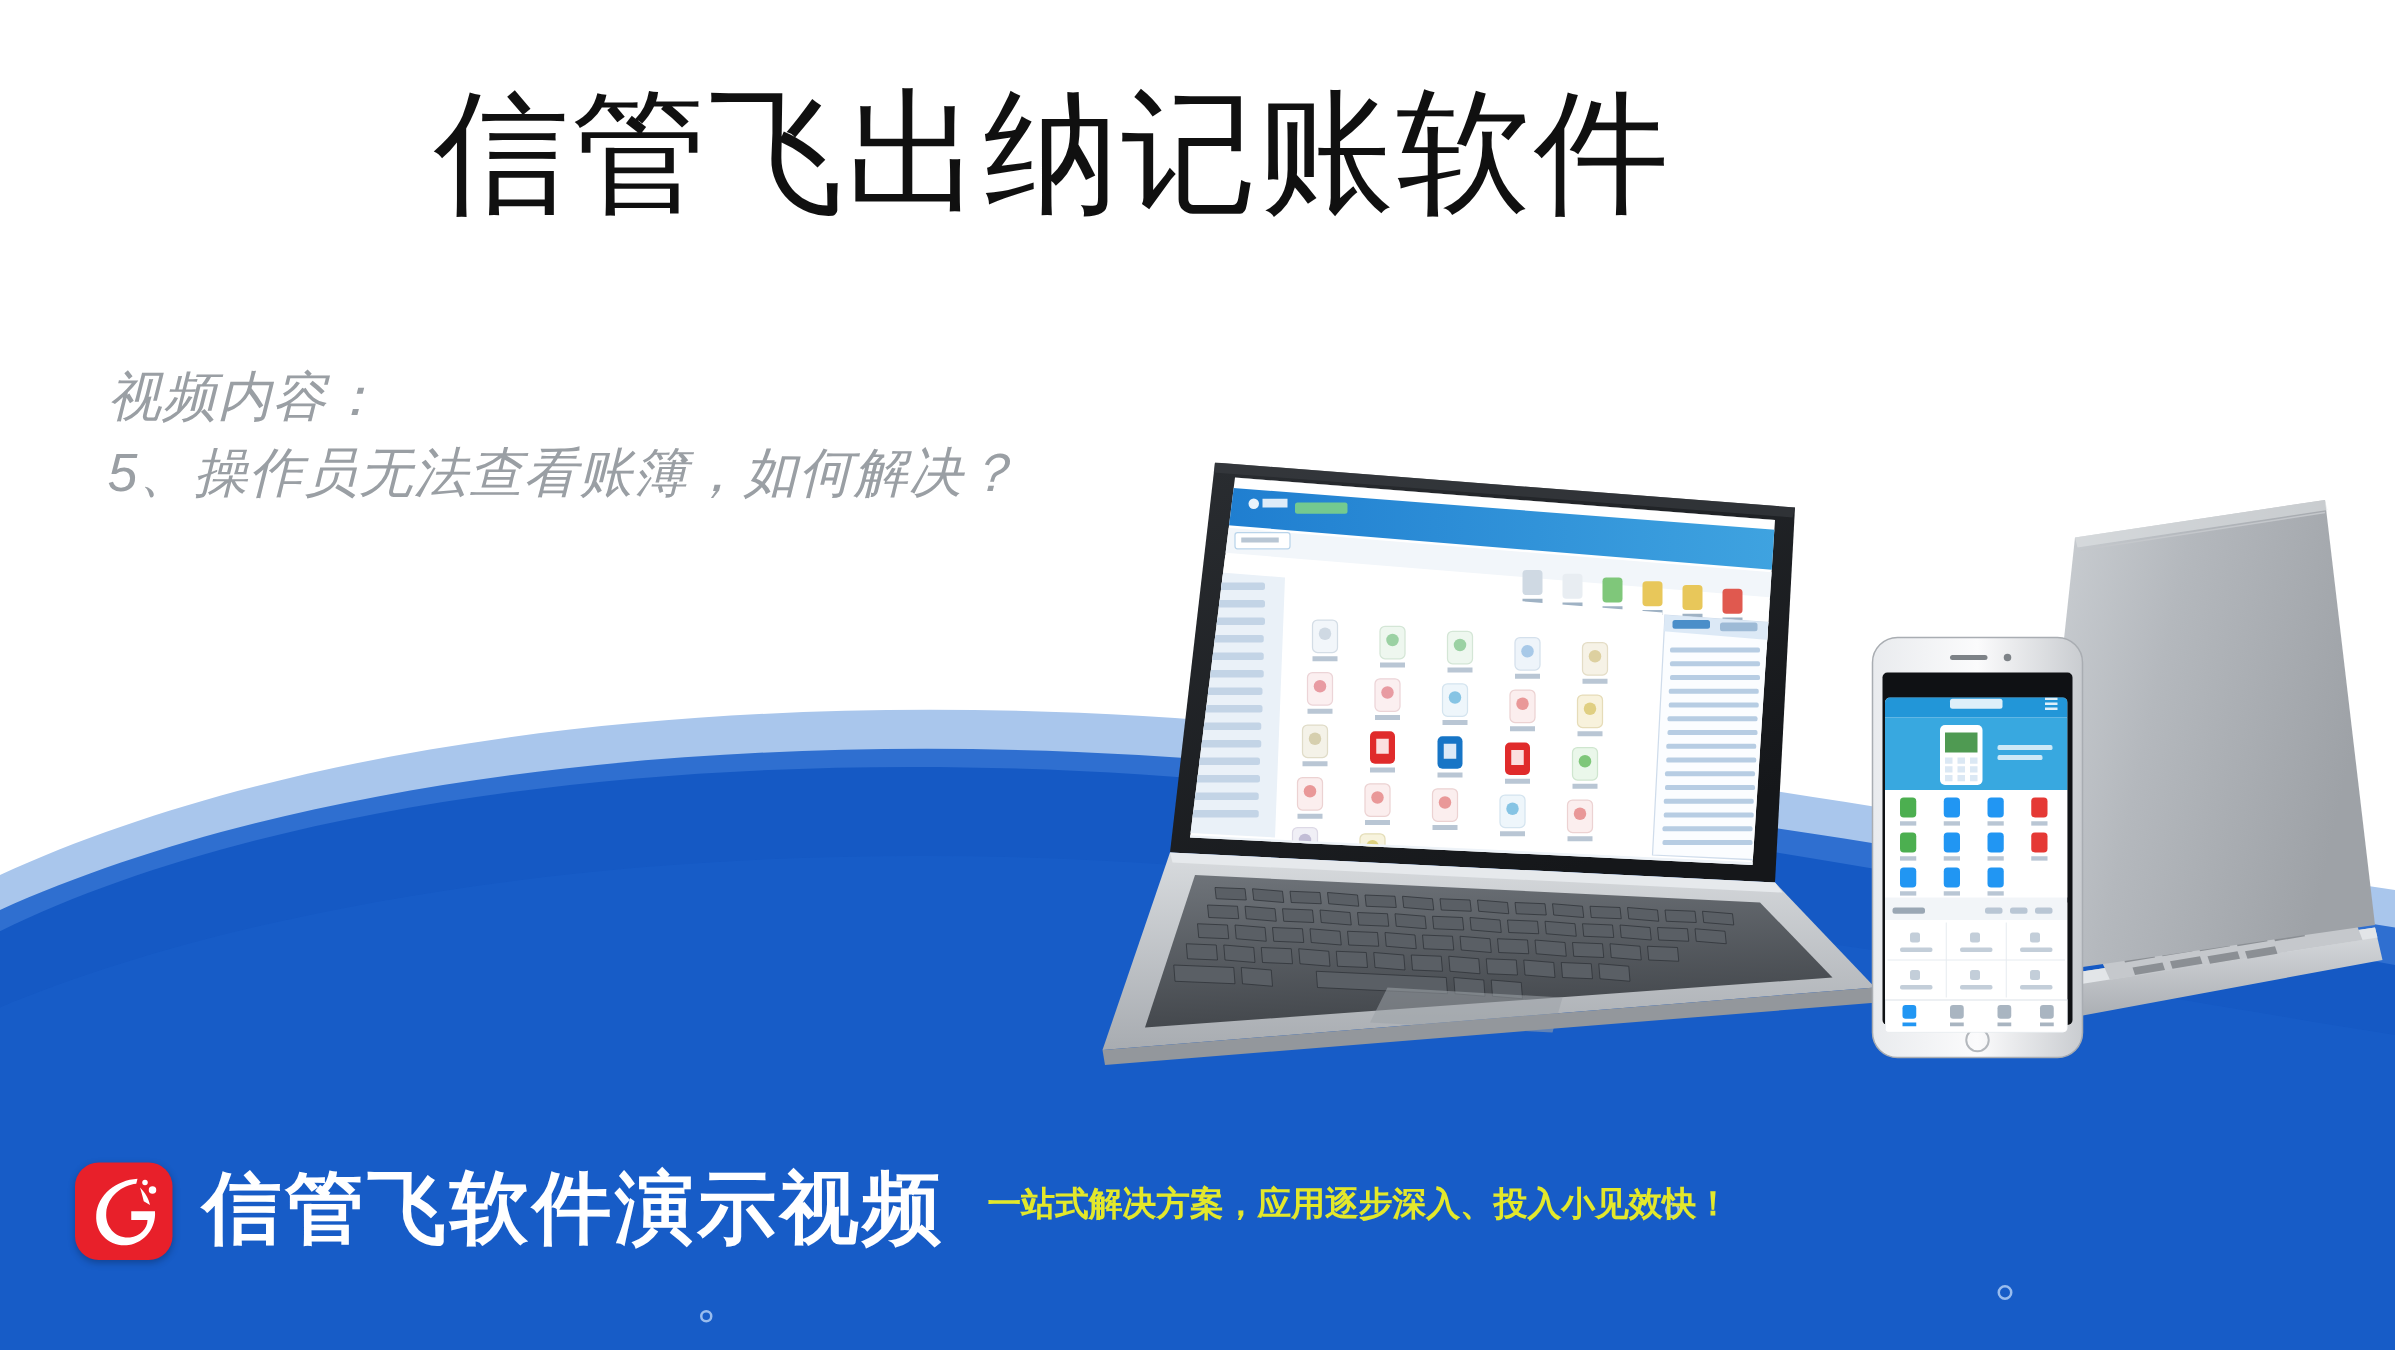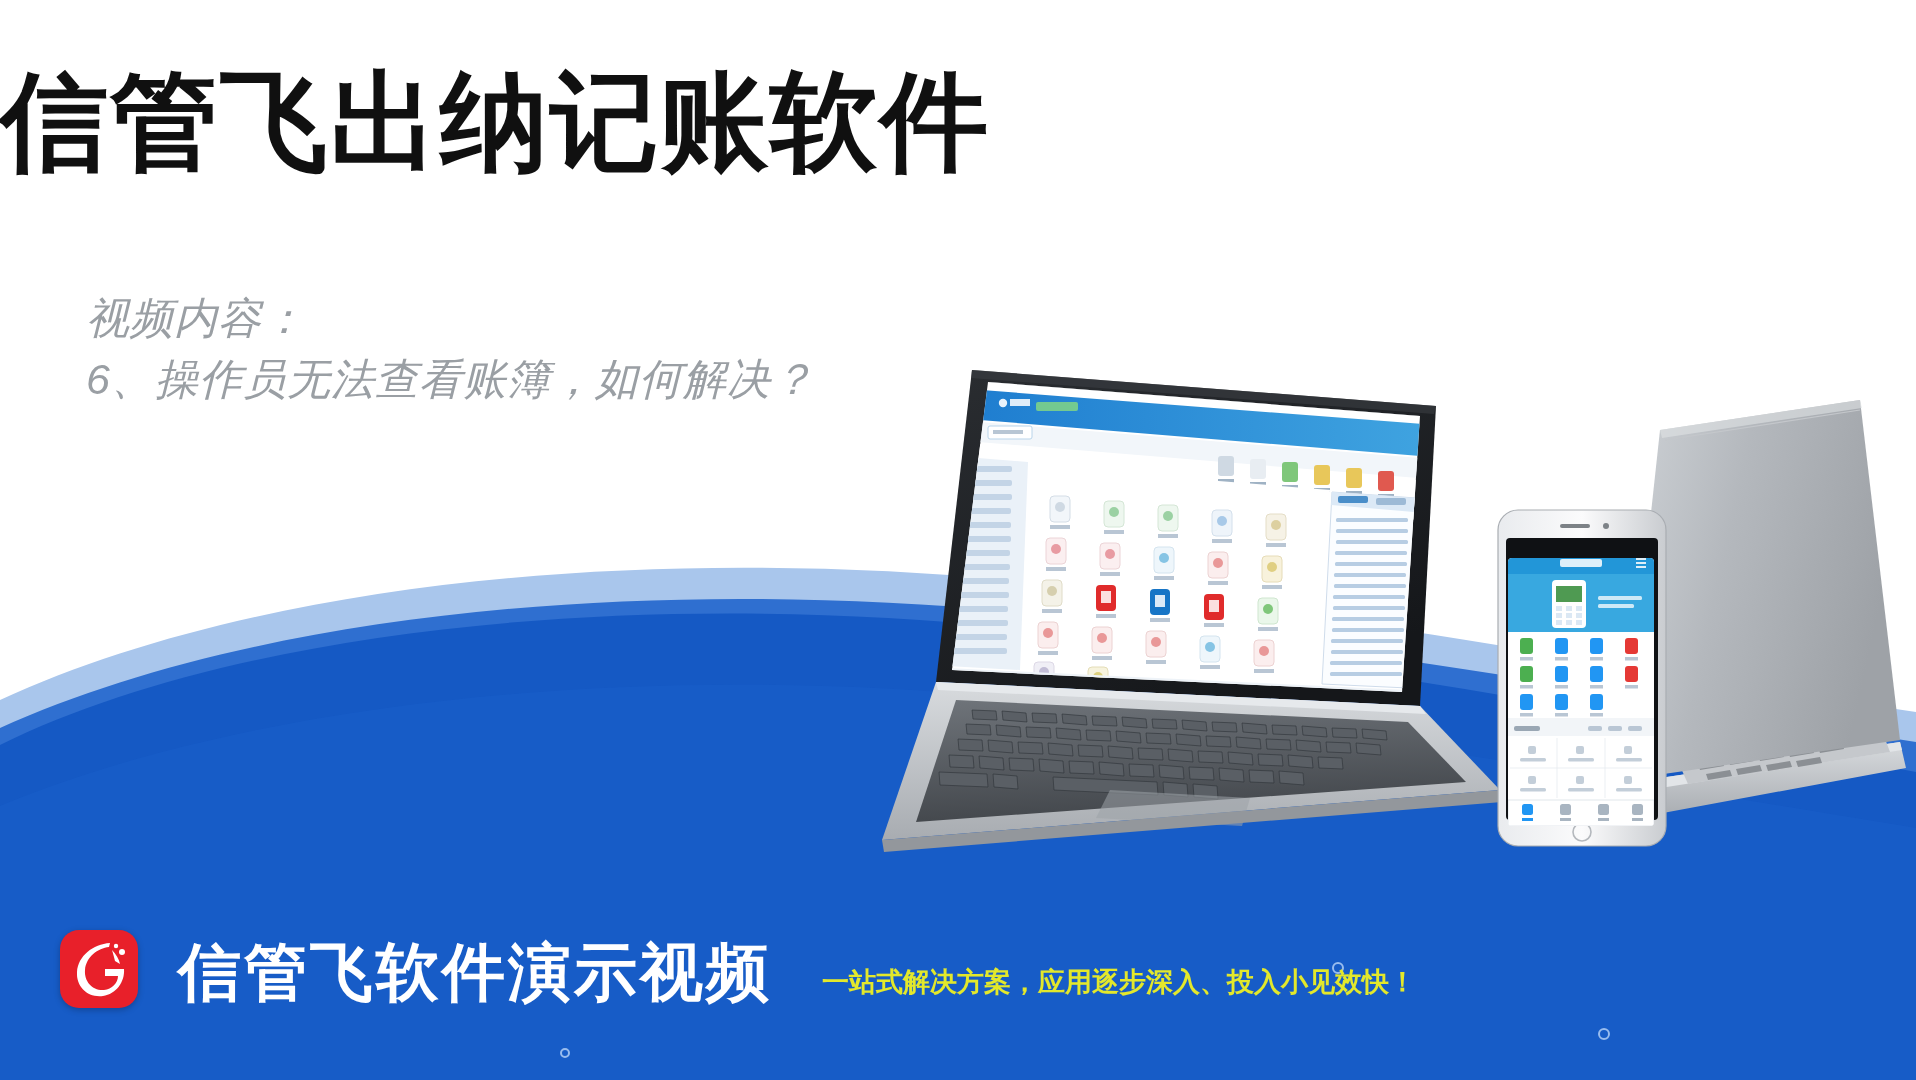--- a/index.html
+++ b/index.html
@@ -17,23 +17,24 @@
   }
 
   
   .wave-layer { position:absolute; left:0; top:0; width:1916px; height:1080px; }
 
   
   .title {
     position:absolute;
     left:0; top:62px;
     width:1684px;
+    text-align:center;
     font-size:108px;
     line-height:1.12;
-    font-weight:700;
+    font-weight:400;
     letter-spacing:2px;
     color:#101010;
     white-space:nowrap;
     z-index:40;
   }
 
   .subtitle-block {
     position:absolute;
     left:86px; top:288px;
     z-index:40;
@@ -49,22 +50,22 @@
   }
 
   
   .devices { position:absolute; left:860px; top:370px; width:1056px; height:560px; z-index:25; }
 
   
   .logo-bar {
     position:absolute;
     left:60px; bottom:72px;
     display:flex;
-    align-items:flex-end;
-    gap:40px;
+    align-items:center;
+    gap:24px;
     z-index:50;
   }
   .logo-mark {
     width:78px; height:78px;
     border-radius:19px;
     background:#e8202a;
     position:relative;
     flex:0 0 auto;
     box-shadow:0 2px 6px rgba(0,0,0,.25);
   }
@@ -112,21 +113,21 @@
   </svg>
 
   <div class="deco-ring" style="left:1332px; top:962px; width:12px; height:12px;"></div>
   <div class="deco-ring" style="left:1598px; top:1028px; width:12px; height:12px;"></div>
   <div class="deco-ring" style="left:560px; top:1048px; width:10px; height:10px;"></div>
 
   <div class="title">信管飞出纳记账软件</div>
 
   <div class="subtitle-block">
     <div class="sub-line">视频内容：</div>
-    <div class="sub-line">6、操作员无法查看账簿，如何解决？</div>
+    <div class="sub-line">5、操作员无法查看账簿，如何解决？</div>
   </div>
 
   <svg class="devices" viewBox="0 0 1056 560">
     <defs>
       <linearGradient id="metalBack" x1="0" y1="0" x2="1" y2="0.3">
         <stop offset="0%" stop-color="#cfd3d7"></stop>
         <stop offset="45%" stop-color="#b4b8bd"></stop>
         <stop offset="100%" stop-color="#9ea2a7"></stop>
       </linearGradient>
       <linearGradient id="metalBase" x1="0" y1="0" x2="0" y2="1">

